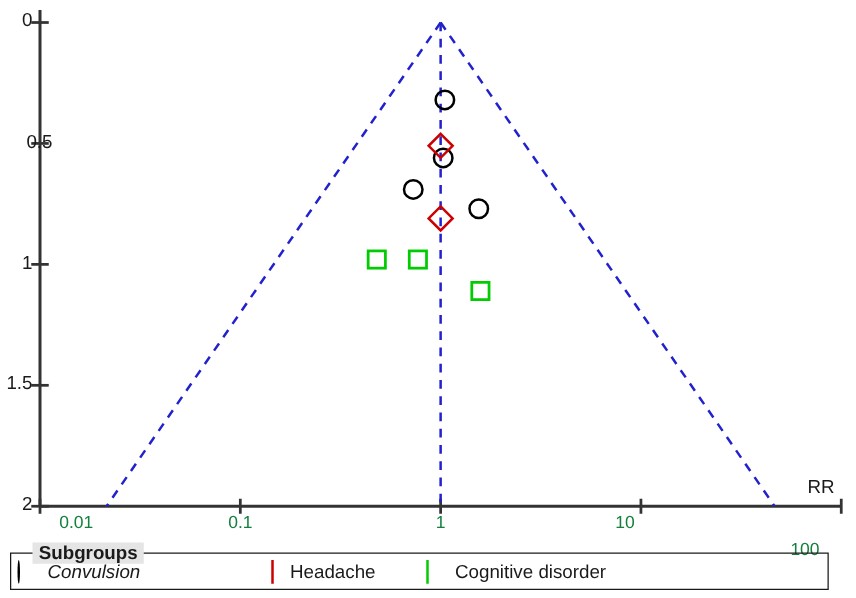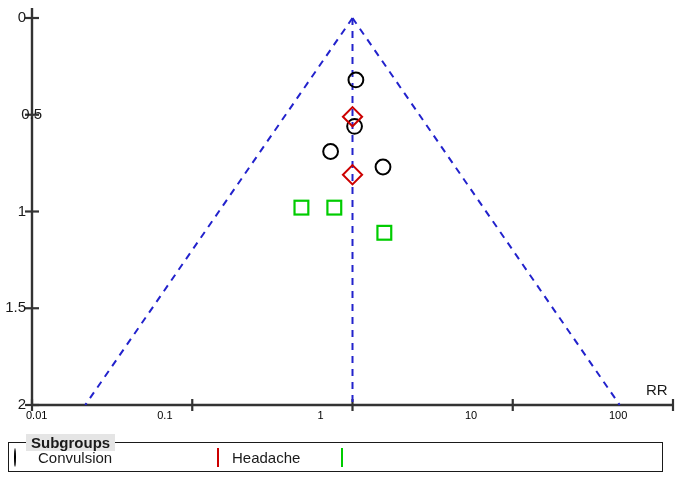--- a/index.html
+++ b/index.html
@@ -8,30 +8,30 @@
 
   #plot{position:absolute;left:0;top:0;width:685px;height:430px;}
   #svg-plot{position:absolute;left:0;top:0;}
 
   .axis-label{position:absolute;font-size:15px;color:#1a1a1a;white-space:nowrap;}
 
   #ylabel{left:36px;top:1px;}
   #xlabel{left:646px;top:381px;}
 
   .ytick{position:absolute;font-size:15px;text-align:right;width:26px;color:#1a1a1a;}
-  .xtick{position:absolute;font-size:11px;text-align:left;color:#000000;white-space:nowrap;}
+  .xtick{position:absolute;font-size:14px;text-align:center;color:#15803d;white-space:nowrap;}
 
   
   #legend{position:absolute;left:8px;top:442px;width:655px;height:30px;
           border:1.6px solid #1a1a1a;box-sizing:border-box;}
   #legend-title{position:absolute;left:26px;top:434px;background:#e5e5e5;
                 padding:0 5px;font-size:15px;font-weight:bold;color:#1a1a1a;}
   .legend-entry{position:absolute;top:449px;display:flex;align-items:center;gap:7px;
                 font-size:15px;color:#1a1a1a;white-space:nowrap;}
-  #legend-entry-0{left:14px;}
+  #legend-entry-0{left:14px;font-style:italic;}
   #legend-entry-1{left:208px;text-align:center;}
   #legend-entry-2{left:340px;}
   .lg-sym{width:17px;height:17px;display:inline-block;position:relative;flex:0 0 auto;}
   .lg-circle{border:1.7px solid #000;border-radius:50%;width:15px;height:15px;box-sizing:border-box;}
   .lg-diamond{width:12px;height:12px;border:1.7px solid #cc0000;box-sizing:border-box;
               transform:rotate(45deg);margin:2px 0 0 2px;}
   .lg-square{width:14px;height:14px;border:1.9px solid #00cc00;box-sizing:border-box;margin:1px 0 0 1px;}
 </style>
 </head>
 <body>
@@ -67,29 +67,30 @@
   <div class="axis-label" id="xlabel">RR</div>
 <div class="ytick" style="left: 0px; top: 8px;">0</div>
     <div class="ytick" style="left: 0px; top: 104.75px; padding-left: 16px;">0.5</div>
     <div class="ytick" style="left: 0px; top: 201.5px;">1</div>
     <div class="ytick" style="left: 0px; top: 298.25px;">1.5</div>
     <div class="ytick" style="left: 0px; top: 395px;">2</div>
     <div class="xtick" style="width: 70px; left: 26px; top: 409px;">0.01</div>
     <div class="xtick" style="width: 70px; left: 157.25px; top: 409px;">0.1</div>
     <div class="xtick" style="width: 70px; left: 317.5px; top: 409px;">1</div>
     <div class="xtick" style="width: 70px; left: 465px; top: 409px;">10</div>
-    <div class="xtick" style="width: 70px; left: 609px; top: 409px;">100</div>
+    <div class="xtick" style="width: 70px; left: 609px; top: 431px;">100</div>
   </div>
 
 <div id="legend"></div>
 <div id="legend-title">Subgroups</div>
 
 <div class="legend-entry" id="legend-entry-0">
   <span class="lg-sym"><span class="lg-circle"></span></span>
   <span>Convulsion</span>
 </div>
 <div class="legend-entry" id="legend-entry-1">
   <span class="lg-sym"><span class="lg-diamond"></span></span>
   <span>Headache</span>
 </div>
 <div class="legend-entry" id="legend-entry-2">
   <span class="lg-sym"><span class="lg-square"></span></span>
+  <span>Cognitive disorder</span>
 </div>
 
 </body></html>

